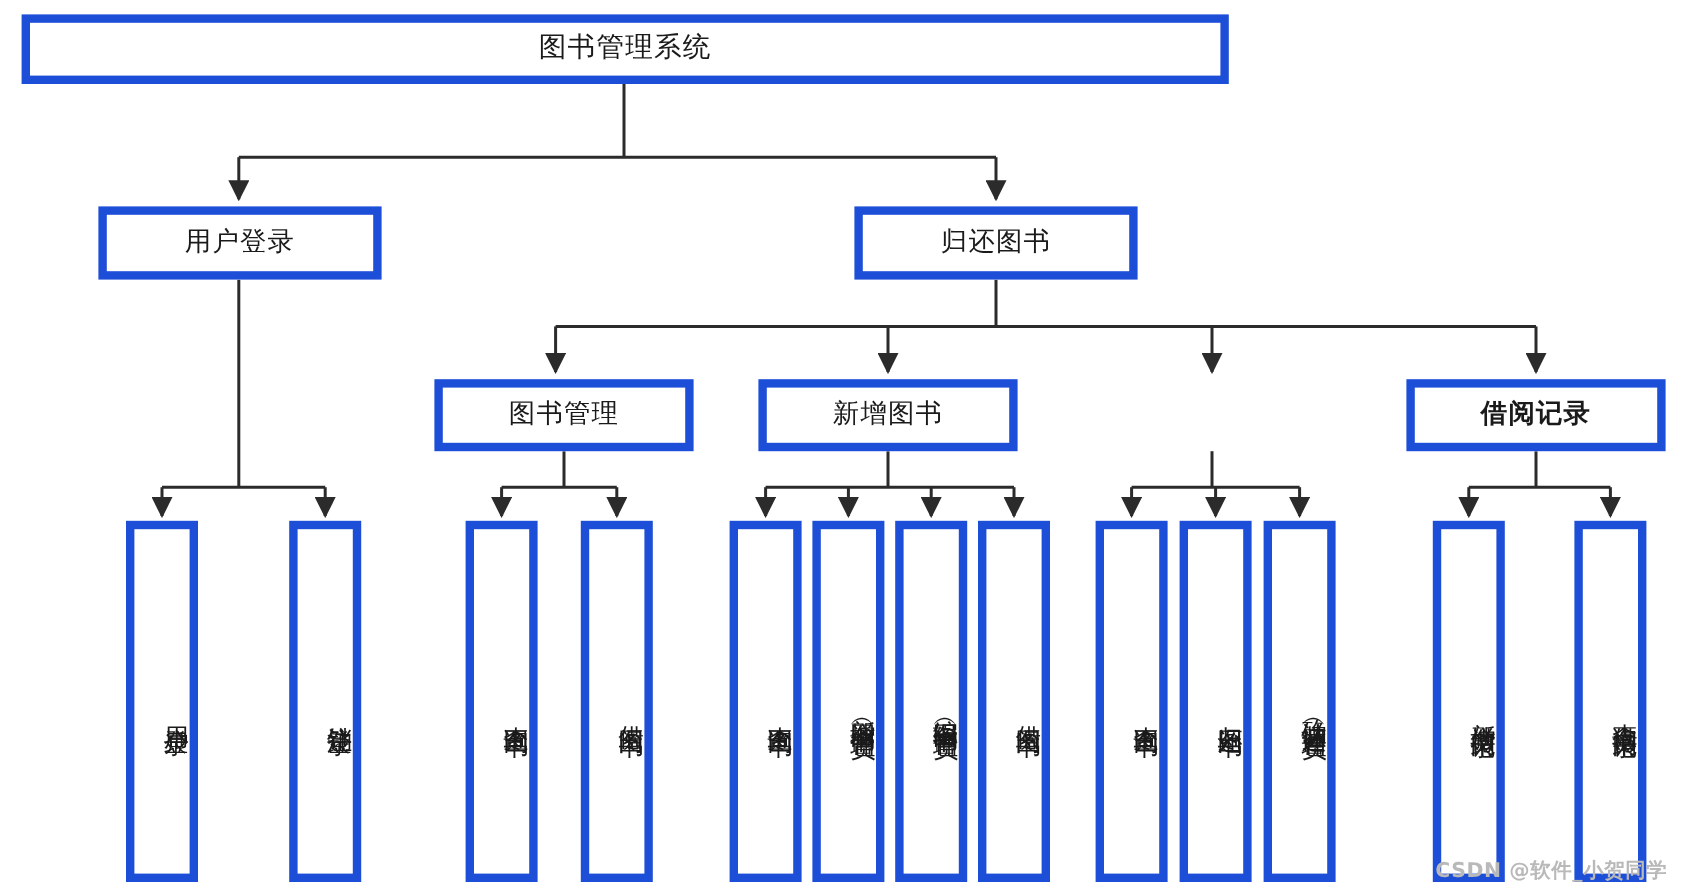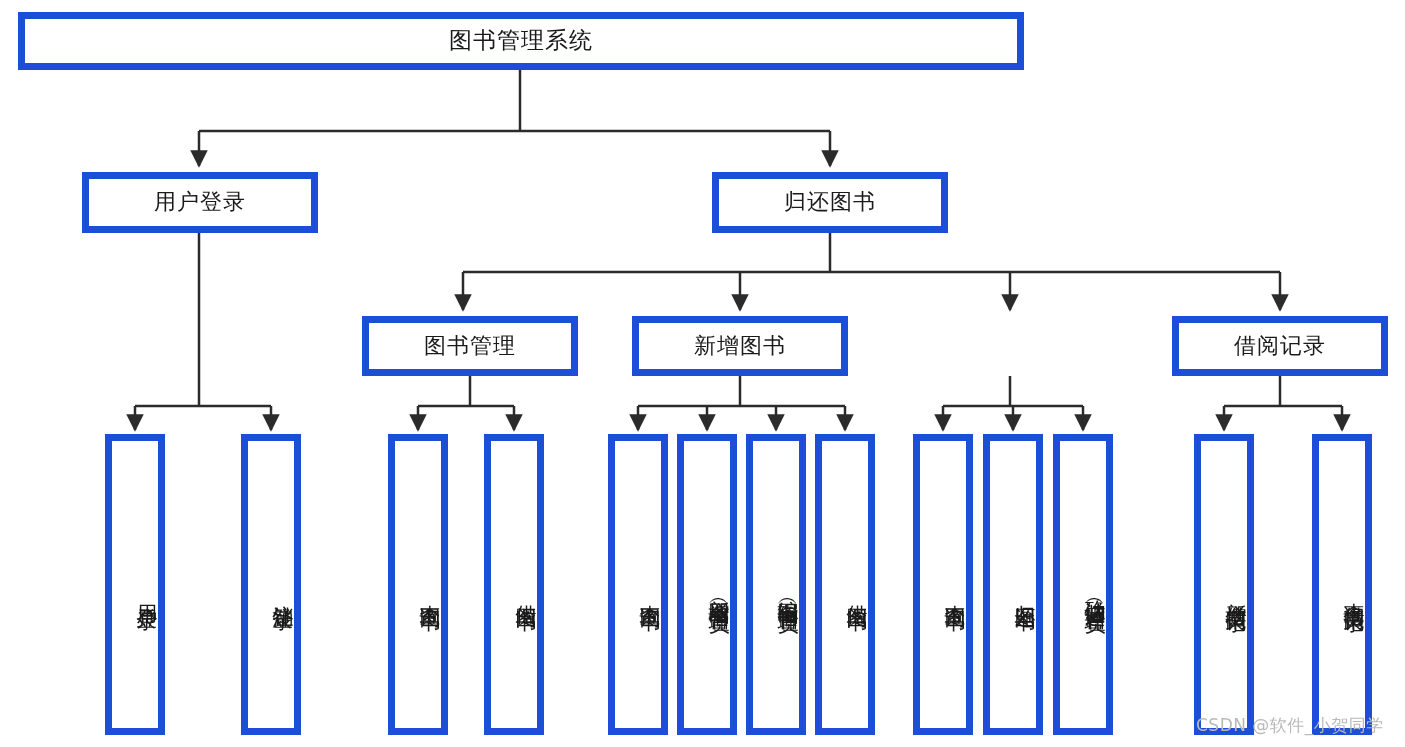--- a/index.html
+++ b/index.html
@@ -138,21 +138,21 @@
 
   <div class="node horiz" style="left:362px; top:316px; width:216px; height:60px;">
     <span>图书管理</span>
   </div>
 
   <div class="node horiz" style="left:632px; top:316px; width:216px; height:60px;">
     <span>新增图书</span>
   </div>
 
 
-  <div class="node horiz" style="left:1172px; top:316px; width:216px; height:60px;">
+  <div class="node horiz" style="left:1172px; top:316px; width:216px; height:60px;font-weight:bold;">
     <span>借阅记录</span>
   </div>
 
   <div class="node vert" style="left:105px; top:434px; width:60px; height:301px;">
     <span class="vtext">用户登录</span>
   </div>
 
   <div class="node vert" style="left:241px; top:434px; width:60px; height:301px;">
     <span class="vtext">注销登录</span>
   </div>
@@ -194,15 +194,15 @@
   </div>
 
   <div class="node vert" style="left:1194px; top:434px; width:60px; height:301px;">
     <span class="vtext">新增借阅记录</span>
   </div>
 
   <div class="node vert" style="left:1312px; top:434px; width:60px; height:301px;">
     <span class="vtext">查询借阅记录</span>
   </div>
 
-  <div class="watermark" style="left:1196px; top:714px;">CSDN @软件_小贺同学</div>
+  <div class="watermark" style="left:1196px; top:714px;font-weight:bold;">CSDN @软件_小贺同学</div>
 
 </div>
 
 </body></html>

